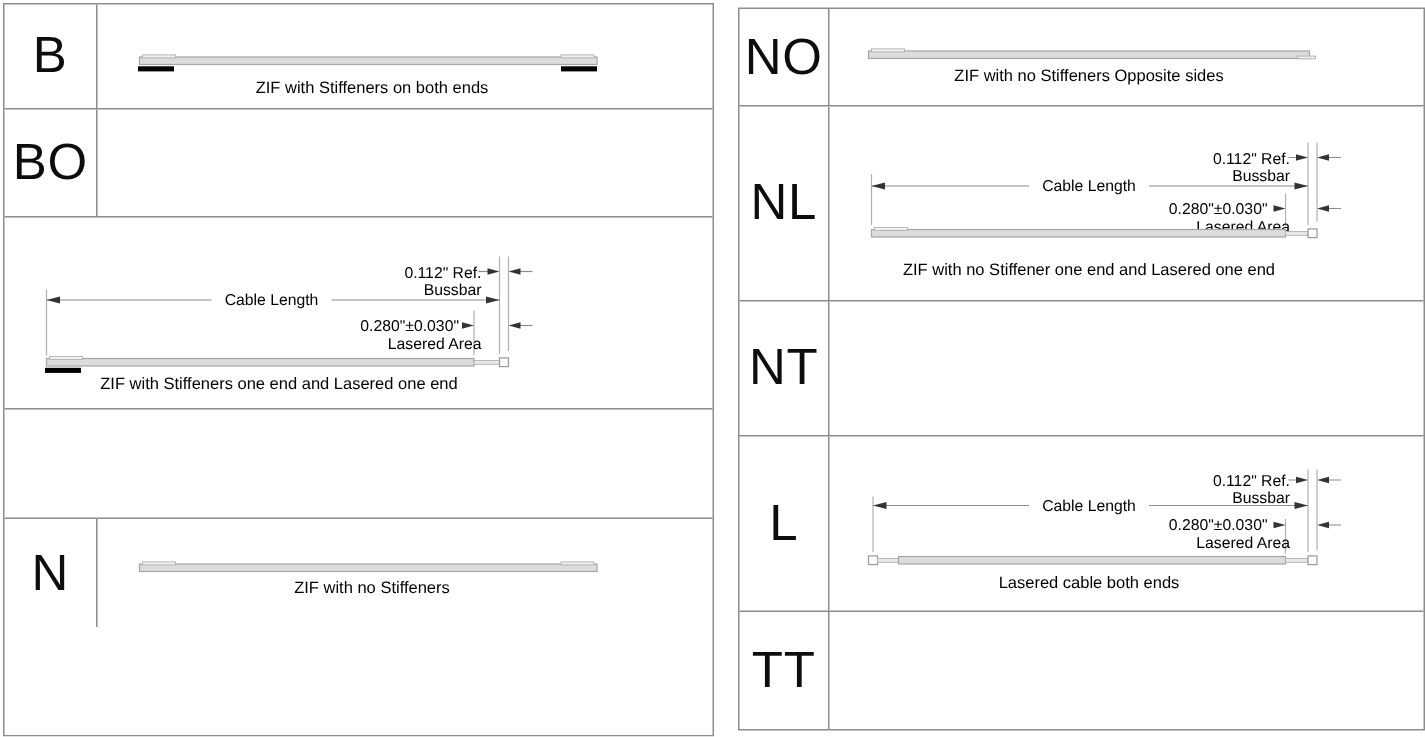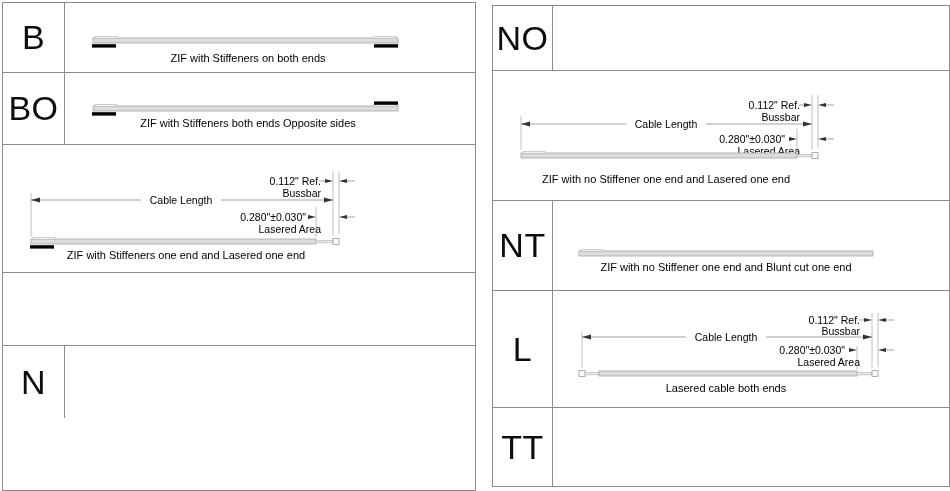--- a/index.html
+++ b/index.html
@@ -44,30 +44,20 @@
         <rect class="stiff" x="27" y="41.2" width="24" height="3.4"></rect>
         <rect class="stiff" x="309" y="41.2" width="24" height="3.4"></rect>
         <text class="caption" x="183" y="59" text-anchor="middle">ZIF with Stiffeners on both ends</text>
       </svg>
     </div>
   </div>
 
 
   <div class="row" style="height:72px">
     <div class="code-cell">BO</div>
-    <div class="diagram-cell">
-      <svg width="409" height="71" viewBox="0 0 409 71">
-        <rect class="cable" x="28" y="33" width="305" height="5"></rect>
-        <rect class="tab" x="30" y="31.6" width="22" height="2"></rect>
-        <rect class="tab" x="309" y="31.6" width="22" height="2"></rect>
-        <rect class="stiff" x="27" y="39.2" width="24" height="3.4"></rect>
-        <rect class="stiff" x="309" y="28.4" width="24" height="3.4"></rect>
-        <text class="caption" x="183" y="54" text-anchor="middle">ZIF with Stiffeners both ends Opposite sides</text>
-      </svg>
-    </div>
   </div>
 
   <div class="row" style="height:128px">
     <div class="diagram-cell">
       <svg width="409" height="127" viewBox="0 0 409 127">
         <g>
           <line class="ext" x1="28" y1="48" x2="28" y2="92"></line>
           <line class="ext" x1="330" y1="26" x2="330" y2="91"></line>
           <line class="ext" x1="336" y1="26" x2="336" y2="89"></line>
           <line class="ext" x1="313" y1="62" x2="313" y2="92"></line>
@@ -96,30 +86,47 @@
         <text class="caption" x="183" y="114" text-anchor="middle">ZIF with Stiffeners one end and Lasered one end</text>
       </svg>
     </div>
   </div>
 
   <div class="row" style="height:73px">
   </div>
 
   <div class="row last" style="height:72px">
     <div class="code-cell">N</div>
+    <div class="diagram-cell">
+      <svg width="409" height="72" viewBox="0 0 409 72">
+        <rect class="cable" x="28" y="30" width="305" height="5"></rect>
+        <rect class="tab" x="30" y="28.6" width="22" height="2"></rect>
+        <rect class="tab" x="309" y="28.6" width="22" height="2"></rect>
+        <text class="caption" x="183" y="49" text-anchor="middle">ZIF with no Stiffeners</text>
+      </svg>
+    </div>
   </div>
 </div>
 
 <div id="right-table" class="optable">
 
   <div class="row" style="height:65px">
     <div class="code-cell">NO</div>
+    <div class="diagram-cell">
+      <svg width="395" height="64" viewBox="0 0 395 64">
+        <rect class="cable" x="26" y="28" width="294" height="5"></rect>
+        <rect class="tab" x="28" y="26.6" width="22" height="2"></rect>
+        <rect class="tab" x="312" y="31.4" width="12" height="1.8"></rect>
+        <text class="caption" x="173" y="48" text-anchor="middle">ZIF with no Stiffeners Opposite sides</text>
+      </svg>
+    </div>
   </div>
 
   <div class="row" style="height:130px">
+    <div class="code-cell">NL</div>
     <div class="diagram-cell">
       <svg width="395" height="129" viewBox="0 0 395 129">
         <g>
           <line class="ext" x1="28" y1="45" x2="28" y2="79"></line>
           <line class="ext" x1="319" y1="24" x2="319" y2="79"></line>
           <line class="ext" x1="325" y1="24" x2="325" y2="77"></line>
           <line class="ext" x1="304" y1="58" x2="304" y2="80"></line>
           <line class="dimline" x1="28" y1="53" x2="133" y2="53"></line>
           <line class="dimline" x1="213" y1="53" x2="319" y2="53"></line>
           <polygon class="arr" points="28,53 37,50.6 37,55.4"></polygon>
@@ -141,27 +148,20 @@
         <rect class="tab" x="30" y="80.6" width="22" height="2"></rect>
         <rect class="laser" x="304" y="83.3" width="15" height="2.6"></rect>
         <rect class="buss" x="319" y="81.6" width="6" height="5.8"></rect>
         <text class="caption" x="173" y="112" text-anchor="middle">ZIF with no Stiffener one end and Lasered one end</text>
       </svg>
     </div>
   </div>
 
   <div class="row" style="height:90px">
     <div class="code-cell">NT</div>
-    <div class="diagram-cell">
-      <svg width="395" height="89" viewBox="0 0 395 89">
-        <rect class="cable" x="26" y="50" width="294" height="5"></rect>
-        <rect class="tab" x="28" y="48.6" width="22" height="2"></rect>
-        <text class="caption" x="173" y="70" text-anchor="middle">ZIF with no Stiffener one end and Blunt cut one end</text>
-      </svg>
-    </div>
   </div>
 
   <div class="row" style="height:117px">
     <div class="code-cell">L</div>
     <div class="diagram-cell">
       <svg width="395" height="116" viewBox="0 0 395 116">
         <g>
           <line class="ext" x1="29" y1="40" x2="29" y2="77"></line>
           <line class="ext" x1="319" y1="22" x2="319" y2="77"></line>
           <line class="ext" x1="325" y1="22" x2="325" y2="76"></line>

